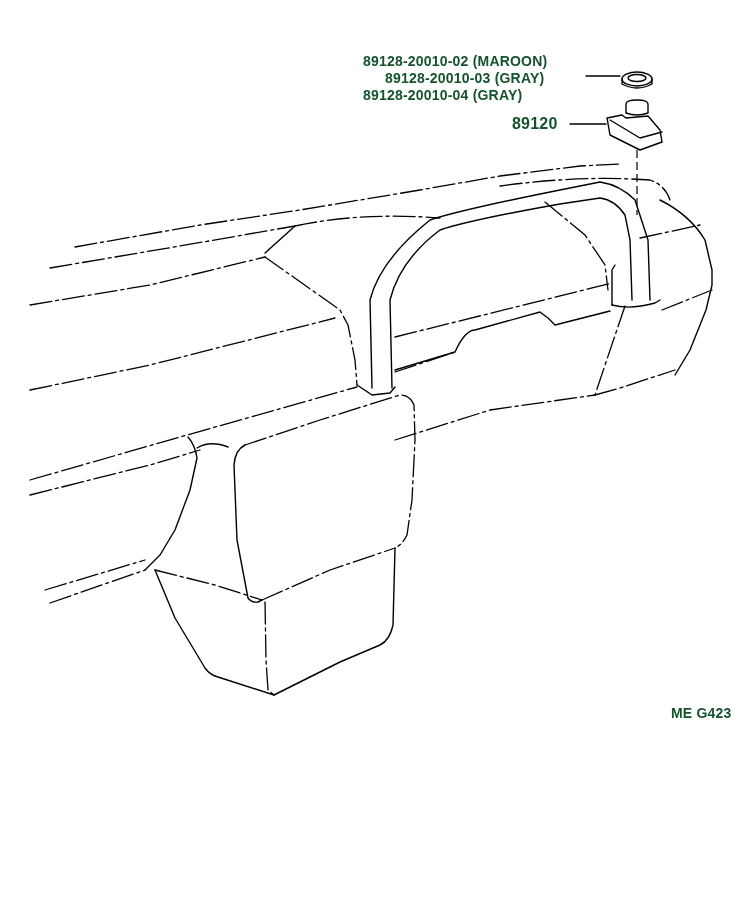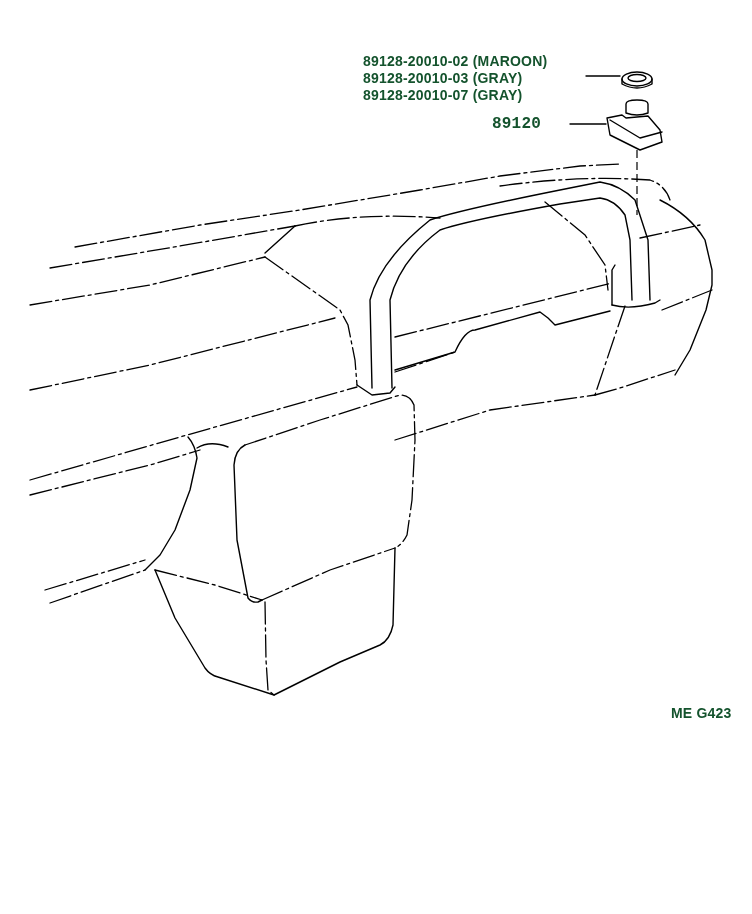--- a/index.html
+++ b/index.html
@@ -71,23 +71,23 @@
     <path class="s" d="M607,118 L622,115 L626,118 L648,116 L660,130 L662,142 L640,150 L610,135 Z"></path>
     <path class="s" d="M610,120 L640,138 L662,132"></path>
     <path class="s" d="M570,124 L606,124"></path>
     <path class="c" d="M637,150 L637,215"></path>
   </svg>
 
   <div class="label part-line" style="left:363px; top:53px;">
     <span>89128-20010-02</span>
     <span>(MAROON)</span>
   </div>
-  <div class="label part-line" style="left:363px; top:70px;">
+  <div class="label part-line" style="left:385px; top:70px;">
     <span>89128-20010-03</span>
     <span>(GRAY)</span>
   </div>
   <div class="label part-line" style="left:363px; top:87px;">
-    <span>89128-20010-07</span>
+    <span>89128-20010-04</span>
     <span>(GRAY)</span>
   </div>
-  <div class="label callout-main" style="left:492px; top:115px;font-family:Liberation Mono, monospace;">89120</div>
+  <div class="label callout-main" style="left:512px; top:115px;">89120</div>
   <div class="label code" style="left:671px; top:705px;">ME G423</div>
 </div>
 
 </body></html>

